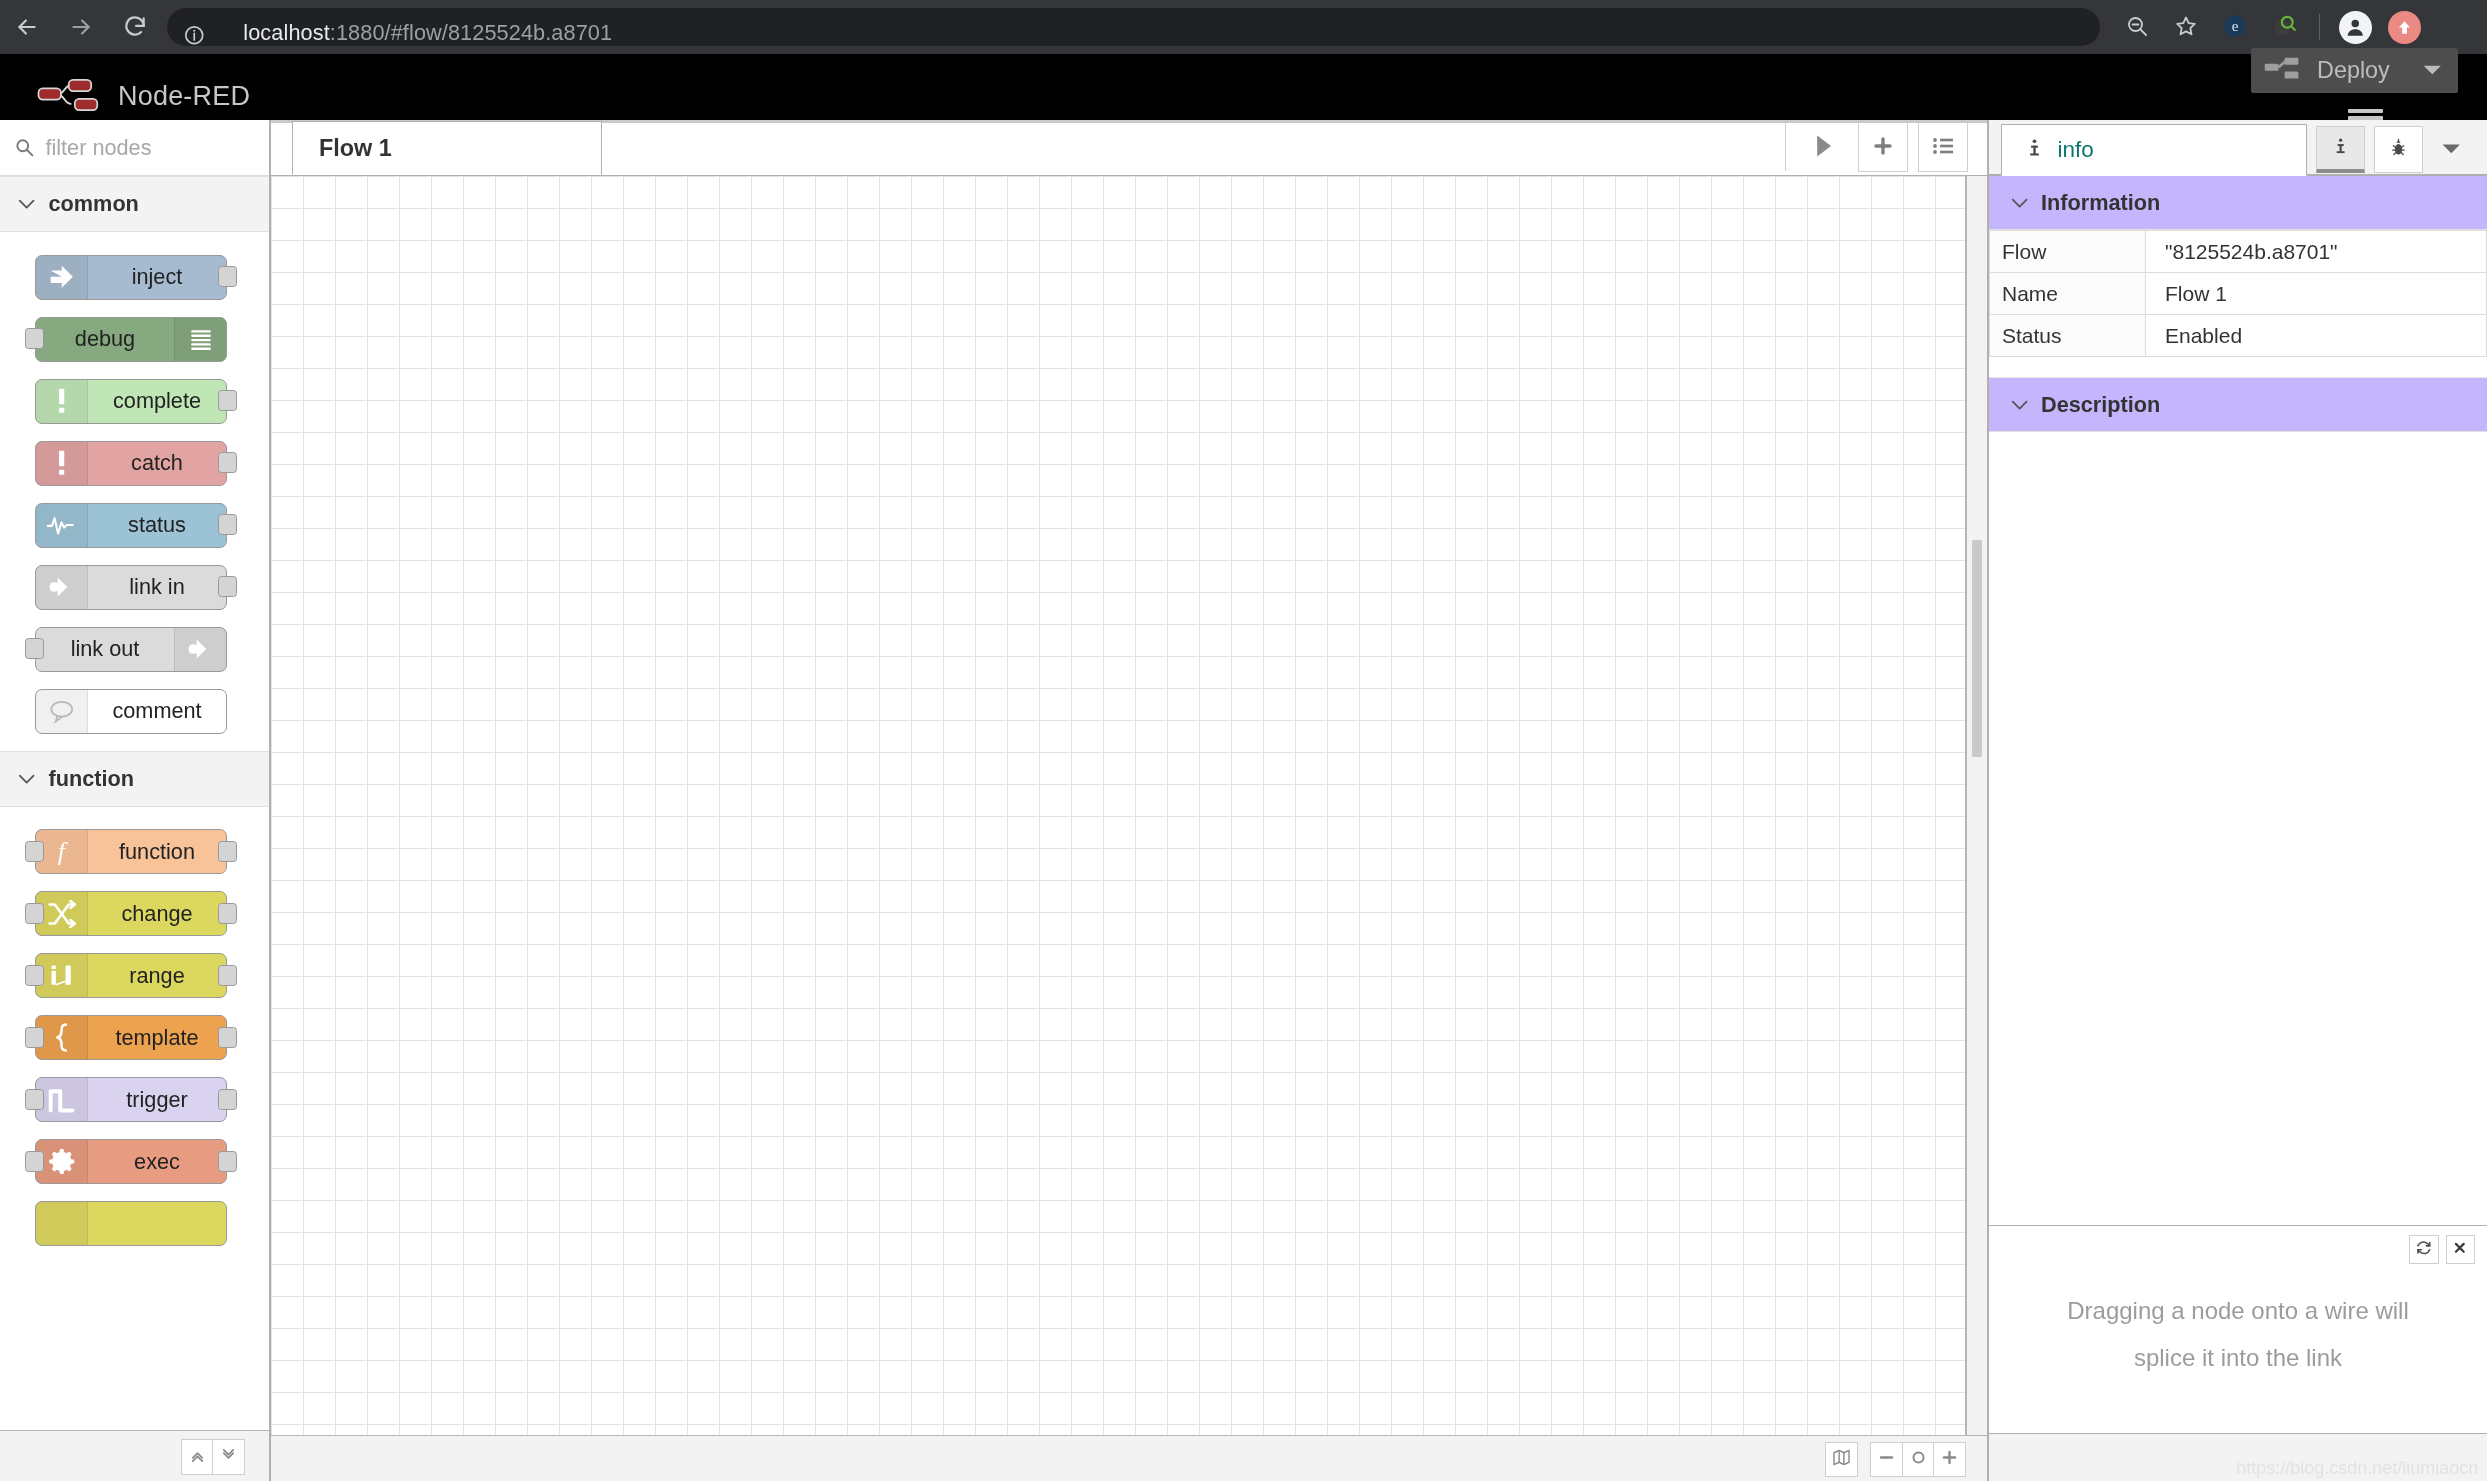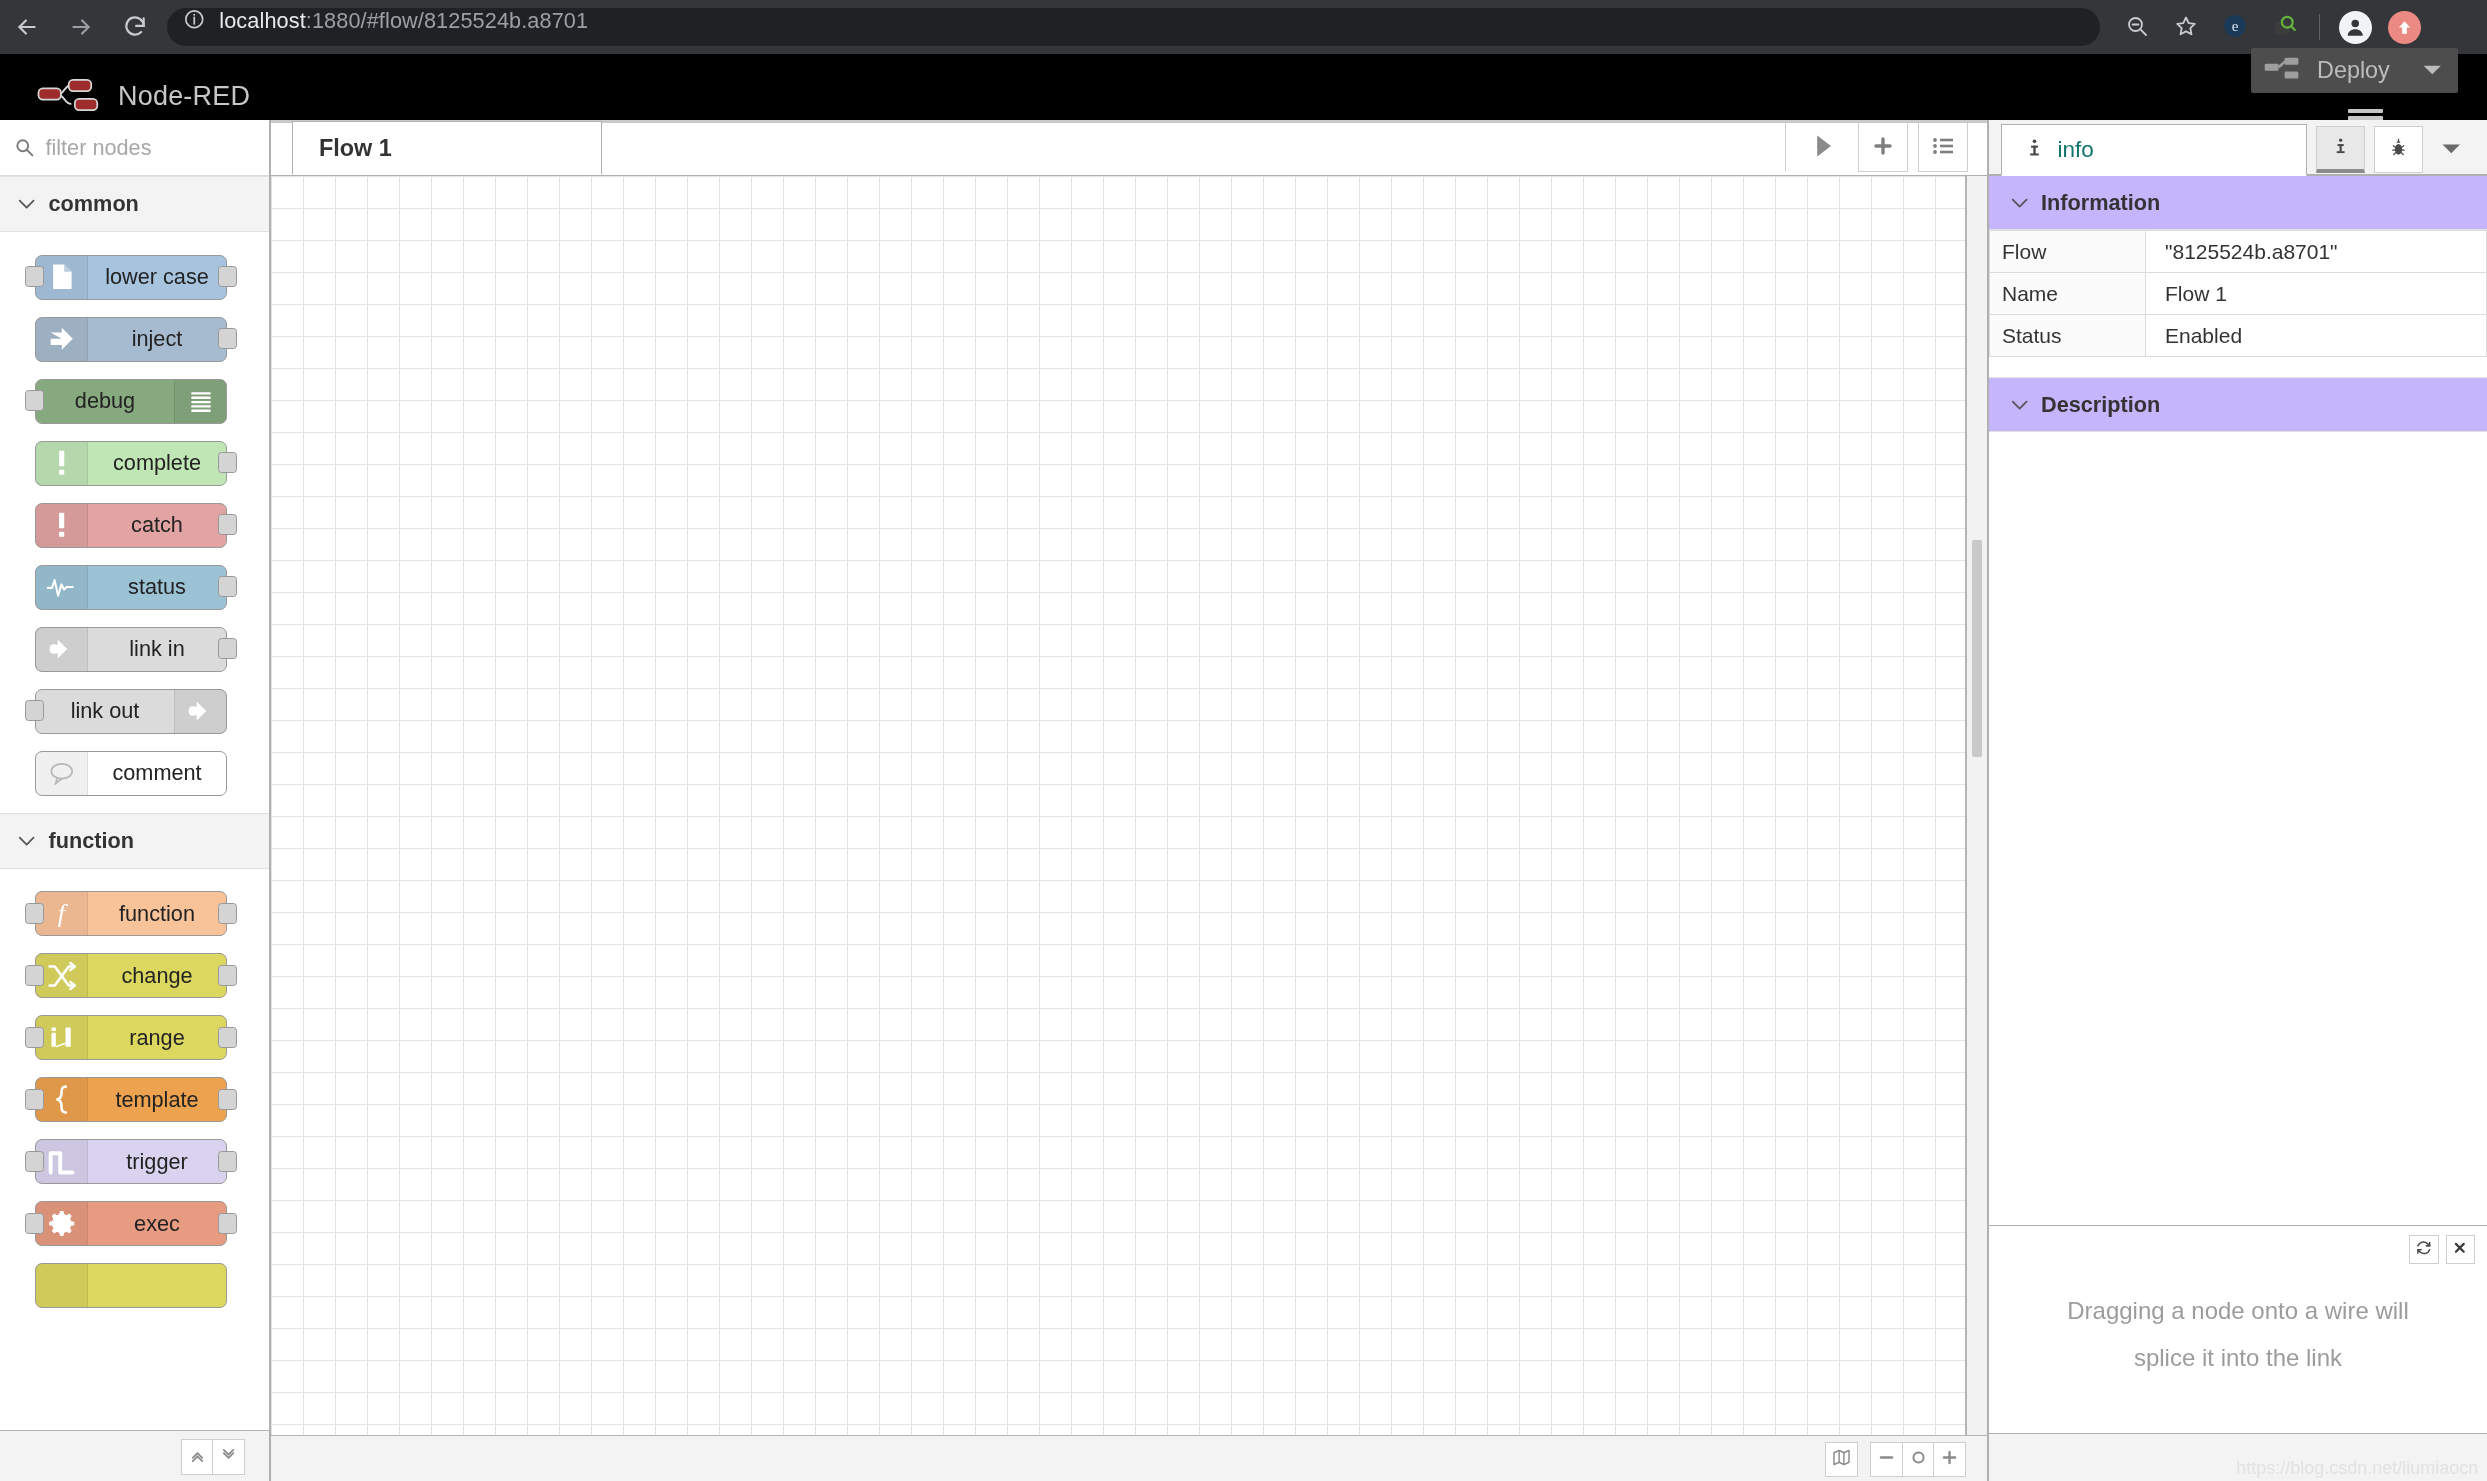--- a/index.html
+++ b/index.html
@@ -16,22 +16,23 @@
     background: #35363a; display: flex; align-items: center;
   }
   .nav-btn {
     width: 54px; height: 54px; display: flex; align-items: center; justify-content: center;
     color: #c8cbcf;
   }
   .nav-btn svg { display:block; }
   #omnibox {
     flex: 1; height: 38px; margin: 0 12px 0 5.2px;
     background: #202124; border-radius: 19px;
-    display: flex; align-items: flex-start; padding: 0 15.6px;
+    display: flex; align-items: flex-end; padding: 0 15.6px;
     max-width: 1933px;
+    gap: 24px;
   }
   #omnibox .info-circle { margin-right: 14px; display:flex; }
   #url-text { font-size: 21.7px; color: #9aa0a6; white-space: nowrap; letter-spacing: 0.1px; }
   #url-text .host { color: #e8eaed; }
   #chrome-right { display: flex; align-items: center; height: 54px; }
   #chrome-right .cr-icon { width: 49px; height: 54px; display:flex; align-items:center; justify-content:center; }
   .cr-sep { width: 1.7px; height: 26px; background: #5f6368; margin: 0 10.4px; }
   .avatar-circle { width: 33px; height: 33px; border-radius: 50%; background: #f1f3f4; display:flex; align-items:center; justify-content:center;}
   .update-circle { width: 33px; height: 33px; border-radius: 50%; background: #eb8a82; display:flex; align-items:center; justify-content:center;}
 
@@ -357,33 +358,20 @@
     <div id="palette-scroll">
         <div class="cat-header">
           <span class="cat-caret">
             <svg width="17.3" height="11.3" viewBox="0 0 20 13" fill="none" stroke="#555" stroke-width="2" stroke-linecap="round" stroke-linejoin="round">
               <path d="M2 3 L10 11 L18 3"></path>
             </svg>
           </span>
           <span class="cat-name">common</span>
         </div>
         <div class="cat-body">
-          <div class="pnode-row">
-            <div class="pnode" style="background: rgb(167, 196, 222);">
-              <div class="pn-icon-left">
-                <svg width="29.5" height="29.5" viewBox="0 0 24 24" fill="#fff">
-                  <path d="M5 2h9l6 6v14H5z"></path>
-                  <path d="M14 2v6h6" fill="#b9cede"></path>
-                </svg>
-              </div>
-              <div class="pn-label">lower case</div>
-              <div class="port in"></div>
-              <div class="port out"></div>
-            </div>
-          </div>
           <div class="pnode-row">
             <div class="pnode" style="background: rgb(166, 187, 207);">
               <div class="pn-icon-left">
                 <svg width="29.5" height="29.5" viewBox="0 0 24 24" fill="#fff">
                   <path d="M3 7h9V3l9 9-9 9v-4H3v-5h9"></path>
                 </svg>
               </div>
               <div class="pn-label">inject</div>
               <div class="port out"></div>
             </div>

